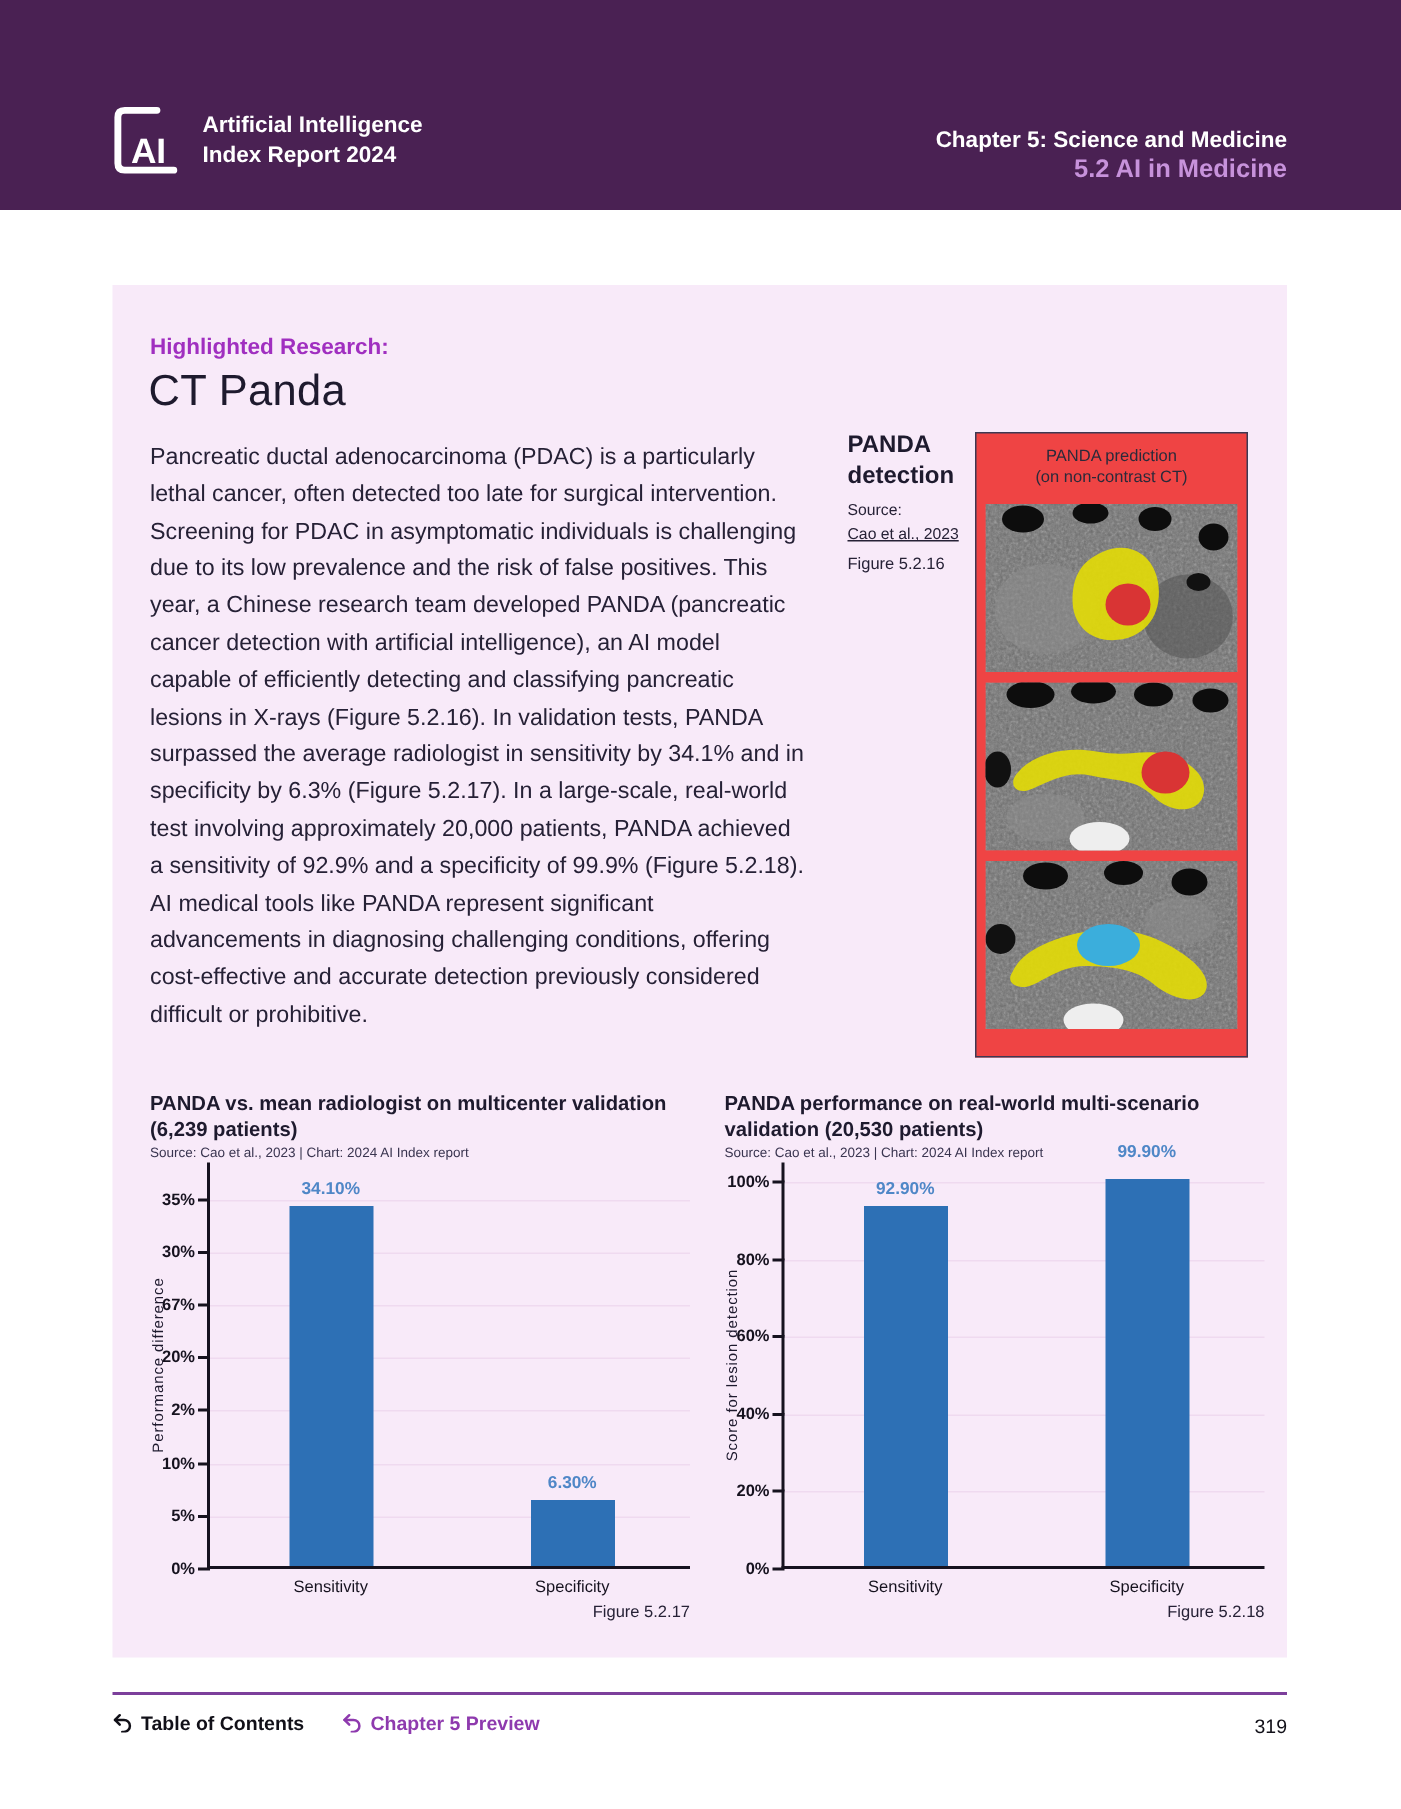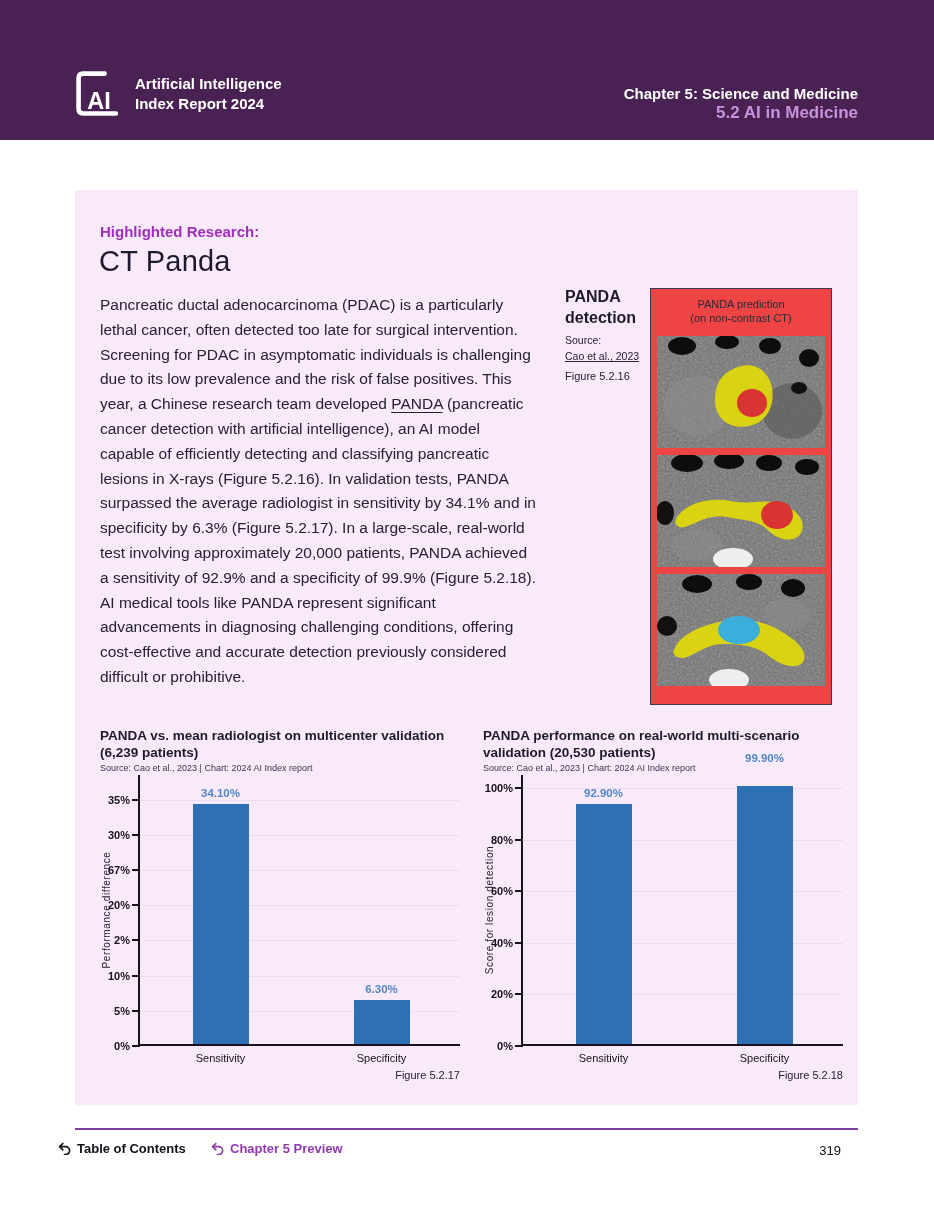--- a/index.html
+++ b/index.html
@@ -13,21 +13,21 @@
   .brand { position:absolute; left:75px; top:70px; display:flex; align-items:center; gap:13px; }
   .brand-text { color:#ffffff; font-weight:700; font-size:15px; line-height:20px; }
   .header-right { position:absolute; right:76px; top:84px; text-align:right; }
   .header-chapter { color:#ffffff; font-weight:700; font-size:15px; line-height:19px; }
   .header-section { color:#C792DB; font-weight:700; font-size:17px; line-height:19px; }
   
   .card { position:absolute; left:75px; top:190px; width:783px; height:915px; background:#F8EAF9; }
   .kicker { position:absolute; left:25px; top:33px; font-size:15px; font-weight:700; color:#A02FC0; }
   .article-title { position:absolute; left:24px; top:55px; font-size:29px; font-weight:500; color:#1E1A2E; letter-spacing:.2px;text-align:center; }
   .article-body { position:absolute; left:25px; top:103px; width:437px; font-size:15.5px; line-height:24.8px; color:#262136; }
-  .inline-link { color:#262136; text-decoration:underline; text-underline-offset:3px; cursor:pointer; }
+  .inline-link { color:#262136; text-underline-offset:3px; cursor:pointer; }
   
   .fig-meta { position:absolute; left:490px; top:96px; width:82px; }
   .fig-heading { font-size:16px; font-weight:700; line-height:21px; color:#1E1A2E; }
   .fig-source-label { margin-top:6px; font-size:10.5px; color:#262136; }
   .fig-source-link { display:inline-block; font-size:10.5px; color:#262136; text-decoration:underline; cursor:pointer;text-align:right; }
   .fig-number { margin-top:6px; font-size:11px; color:#262136; }
   
   .panel { position:absolute; left:575px; top:98px; width:182px; height:417px; background:#ef4444; border:1.5px solid #3E3852; }
   .panel-title { margin-top:8px; text-align:center; font-size:11px; line-height:14px; color:#2A2A3A; }
   .ct { position:absolute; left:6px; width:168px; height:112px; display:block; }
@@ -44,21 +44,21 @@
            font-size:11px; font-weight:700; color:#16121F; }
   .tickmark { position:absolute; left:-8px; width:8px; height:2px; background:#16121F; transform:translateY(-50%); }
   .bar { position:absolute; bottom:0; width:56px; }
   .bar-value { position:absolute; transform:translateX(-50%); font-size:11.5px; font-weight:700; white-space:nowrap; }
   .xtick { position:absolute; top:277px; transform:translateX(-50%); font-size:11px; color:#16121F; white-space:nowrap; }
   .ylabel { position:absolute; left:6px; top:182px; transform:translate(-50%,-50%) rotate(-90deg);
             font-size:10px; letter-spacing:.6px; color:#1E1A2E; white-space:nowrap; }
   .fig-caption { position:absolute; left:38px; top:341px; width:322px; text-align:right; font-size:11px; color:#262136; }
   
   .footer-rule { position:absolute; left:75px; top:1128px; width:783px; height:2px; background:#7C3F9B; }
-  .footer-row { position:absolute; left:58px; top:1141px; width:783px; height:20px;text-align:center; }
+  .footer-row { position:absolute; left:75px; top:1141px; width:783px; height:20px;text-align:center; }
   .footer-link { position:absolute; display:flex; align-items:center; gap:6px; font-size:13px; font-weight:700; cursor:pointer; }
   .footer-link.dark { left:0; color:#111018; }
   .footer-link.purple { left:153px; color:#8E3AAE; }
   .page-num { position:absolute; right:0; top:2px; font-size:13px; font-weight:400; color:#111018; }
   svg { display:block; }
 </style>
 </head>
 <body>
 
 <header class="banner">
@@ -209,21 +209,21 @@
         <div class="gridline" style="top: 64.5238px;"></div>
         <div class="ytick" style="top: 64.5238px;">80%</div>
         <div class="tickmark" style="top: 64.5238px;"></div>
         <div class="gridline" style="top: 12.9048px;"></div>
         <div class="ytick" style="top: 12.9048px;">100%</div>
         <div class="tickmark" style="top: 12.9048px;"></div>
         <div class="bar" style="left: 52.5px; height: 239.77px; background: rgb(45, 112, 181);"></div>
         <div class="bar-value" style="left: 80.5px; bottom: 244.77px; color: rgb(79, 135, 199);">92.90%</div>
         <div class="xtick" style="left: 80.5px;">Sensitivity</div>
         <div class="bar" style="left: 213.5px; height: 257.837px; background: rgb(45, 112, 181);"></div>
-        <div class="bar-value" style="left: 241.5px; bottom: 280px; color: rgb(79, 135, 199);">99.90%</div>
+        <div class="bar-value" style="left: 241.5px; bottom: 270px; color: rgb(79, 135, 199);">99.90%</div>
         <div class="xtick" style="left: 241.5px;">Specificity</div>
       </div>
     <div class="fig-caption">Figure 5.2.18</div>
   </section>
 
 </main>
 
 <div class="footer-rule"></div>
 <footer class="footer-row">
   <span class="footer-link dark">

